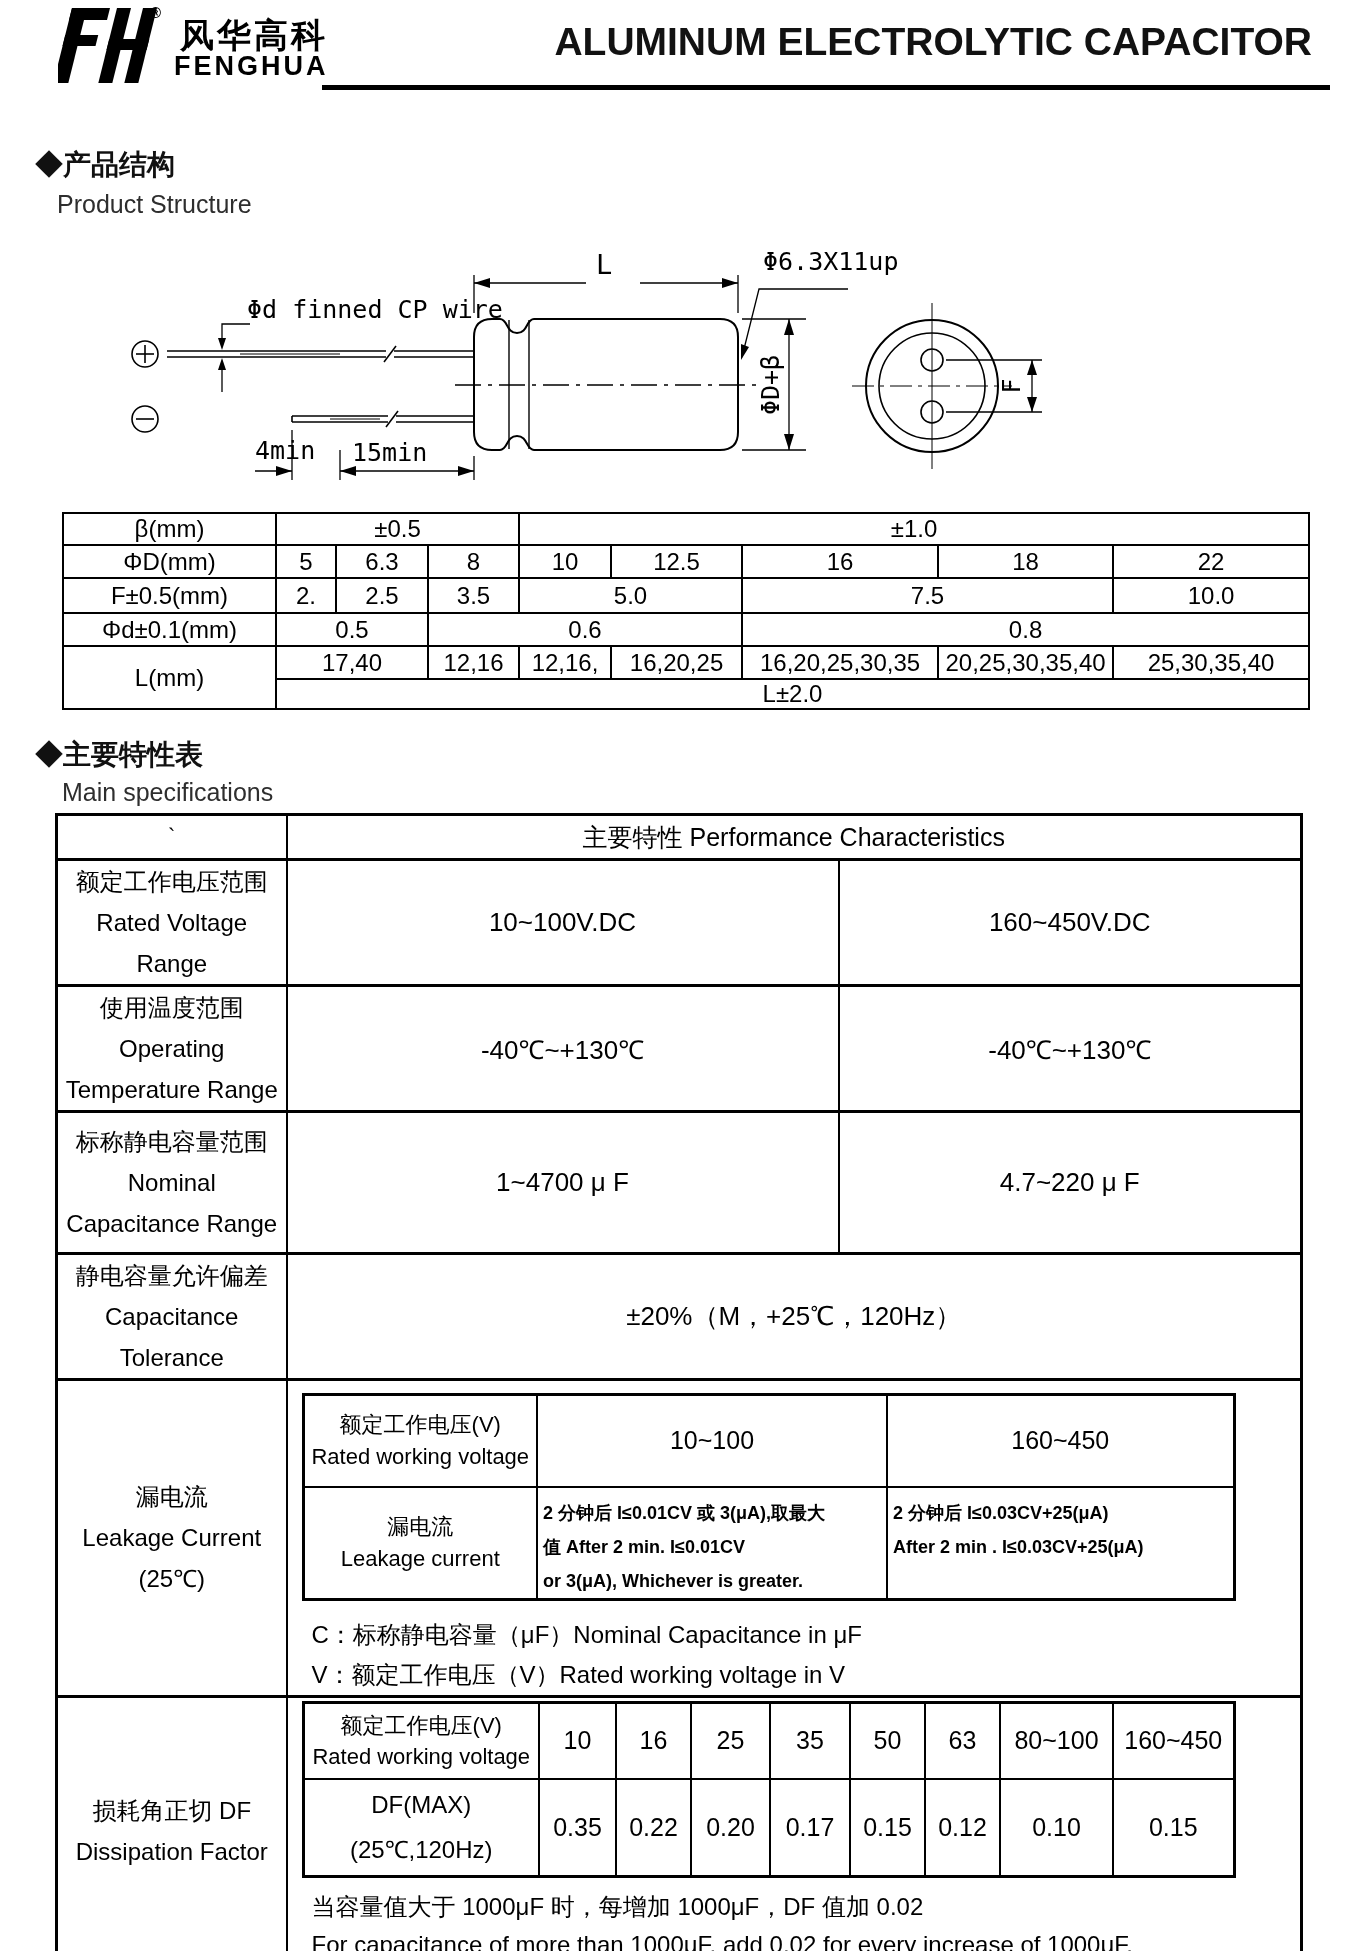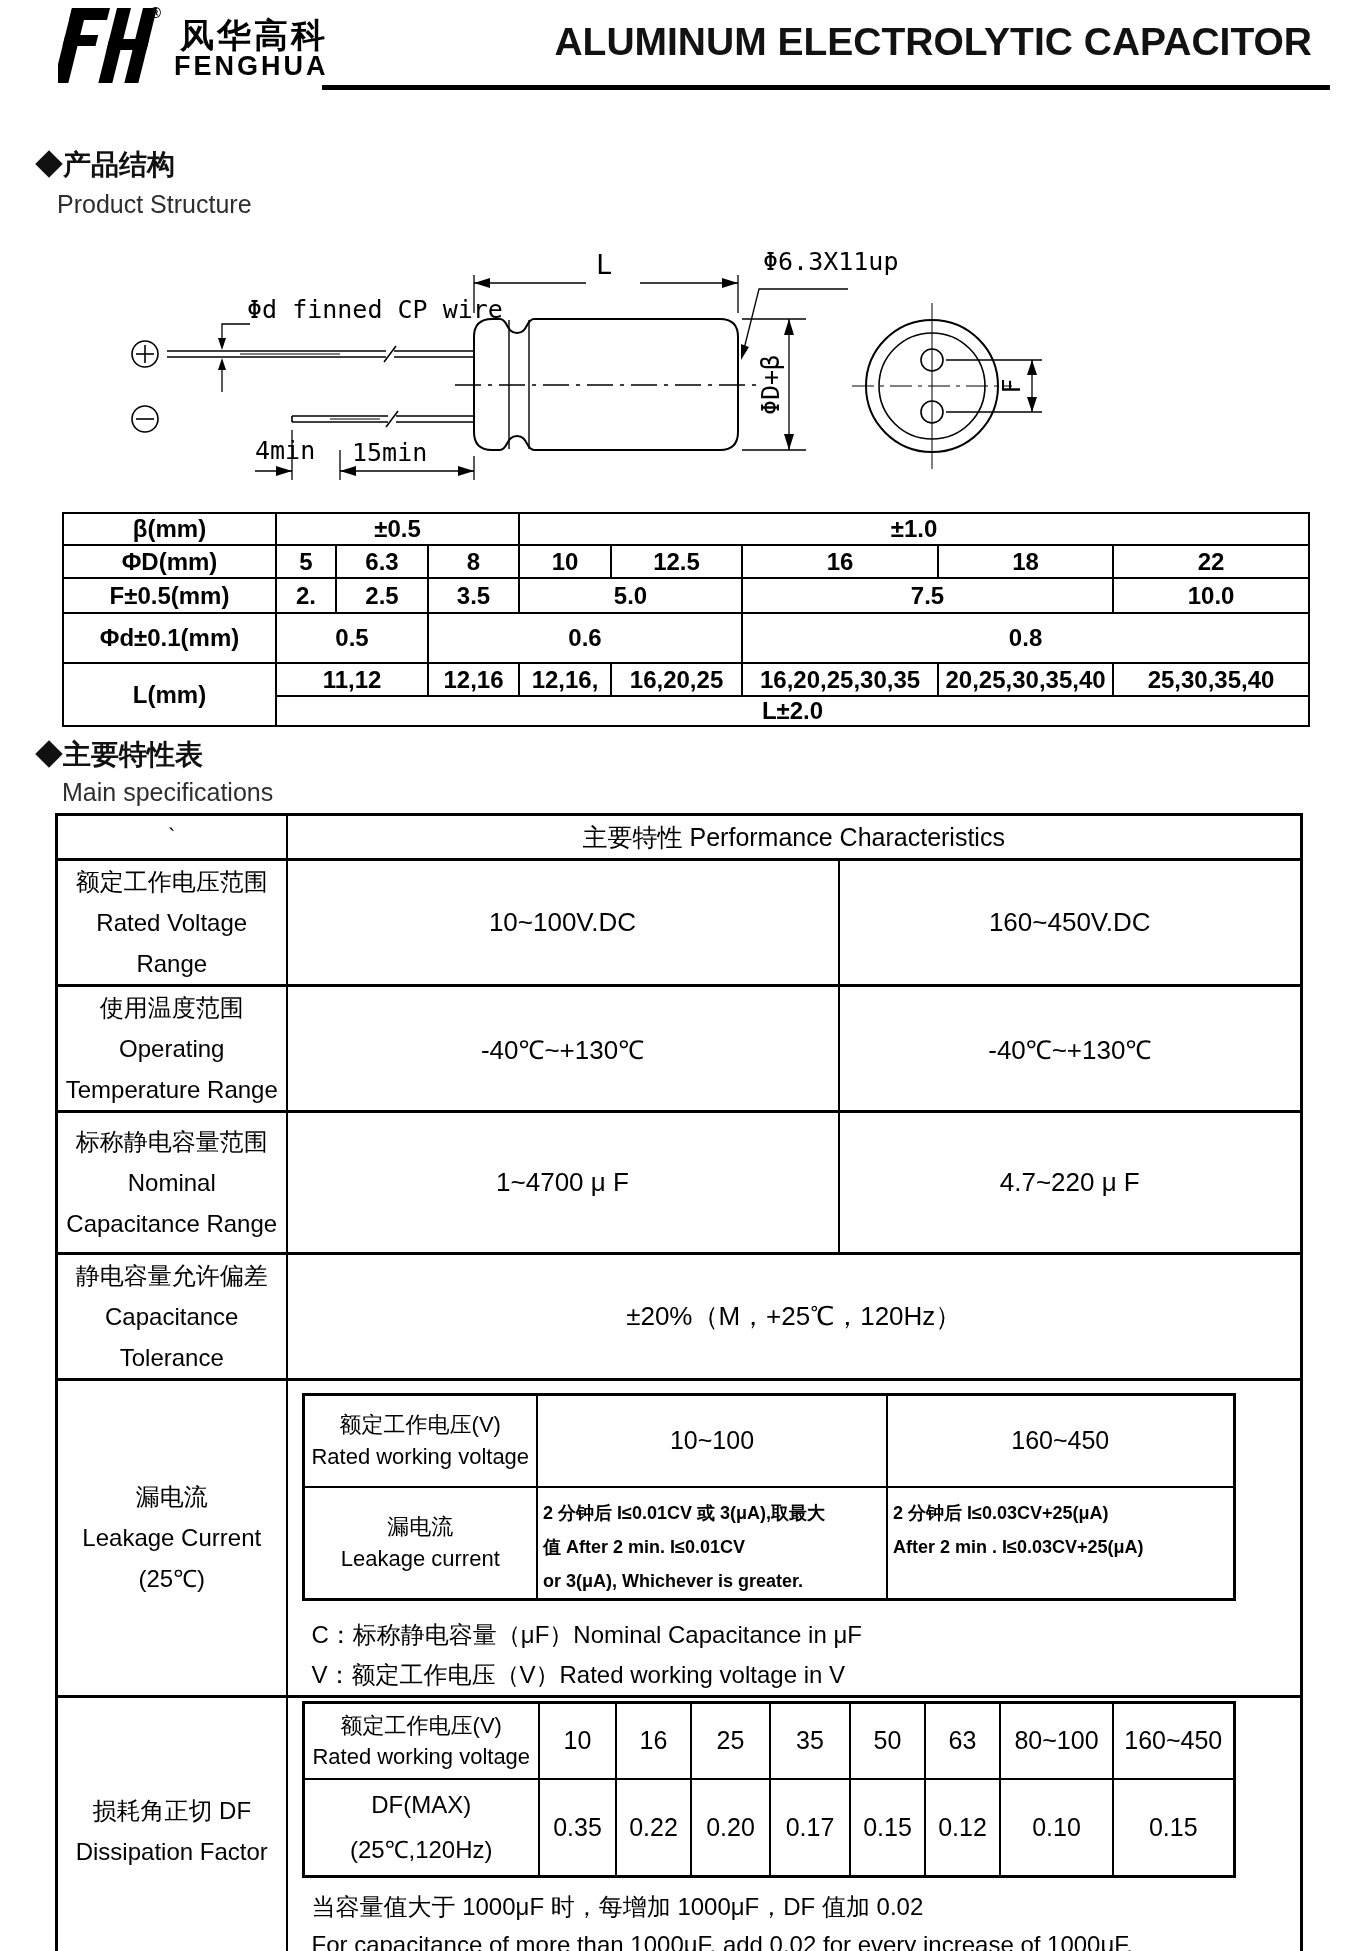--- a/index.html
+++ b/index.html
@@ -12,21 +12,21 @@
   .logo-cn{font-size:34px;font-weight:700;letter-spacing:3px;color:#000;}
   .logo-en{font-size:27px;font-weight:700;letter-spacing:3px;color:#000;}
   .doc-title{font-size:39px;font-weight:700;color:#121212;white-space:nowrap;text-align:right;}
   .hrule{background:#000;height:5px;}
 
   .sec-cn{font-size:28px;font-weight:600;color:#111;}
   .sec-en{font-size:25px;color:#2e2e2e;text-align:right;}
 
   
   table{border-collapse:collapse;table-layout:fixed;}
-  .dimtab{width:1246px;font-size:24px;font-weight:bold;}
+  .dimtab{width:1246px;font-size:24px;}
   .dimtab td{border:2px solid #000;text-align:center;vertical-align:middle;padding:0;}
 
   
   .spectab{width:1245px;font-size:24px;}
   .spectab > tbody > tr > td{border:2px solid #000;border-bottom-width:3px;text-align:center;vertical-align:middle;padding:0;}
   .spectab{border:3px solid #000;}
   .corner{font-size:22px;}
   .sp-head{font-size:25px;}
   .lab div{line-height:41px;}
   .l-cn{font-size:24px;}
@@ -210,29 +210,29 @@
       </tr>
       <tr style="height:35px">
         <td>F±0.5(mm)</td>
         <td>2.</td>
         <td>2.5</td>
         <td>3.5</td>
         <td colspan="2">5.0</td>
         <td colspan="2">7.5</td>
         <td>10.0</td>
       </tr>
-      <tr style="height:50px">
+      <tr style="height:33px">
         <td>Φd±0.1(mm)</td>
         <td colspan="2">0.5</td>
         <td colspan="3">0.6</td>
         <td colspan="3">0.8</td>
       </tr>
       <tr style="height:33px">
         <td rowspan="2">L(mm)</td>
-        <td colspan="2">11,12</td>
+        <td colspan="2">17,40</td>
         <td>12,16</td>
         <td>12,16,</td>
         <td>16,20,25</td>
         <td>16,20,25,30,35</td>
         <td>20,25,30,35,40</td>
         <td>25,30,35,40</td>
       </tr>
       <tr style="height:30px">
         <td colspan="8">L±2.0</td>
       </tr>

